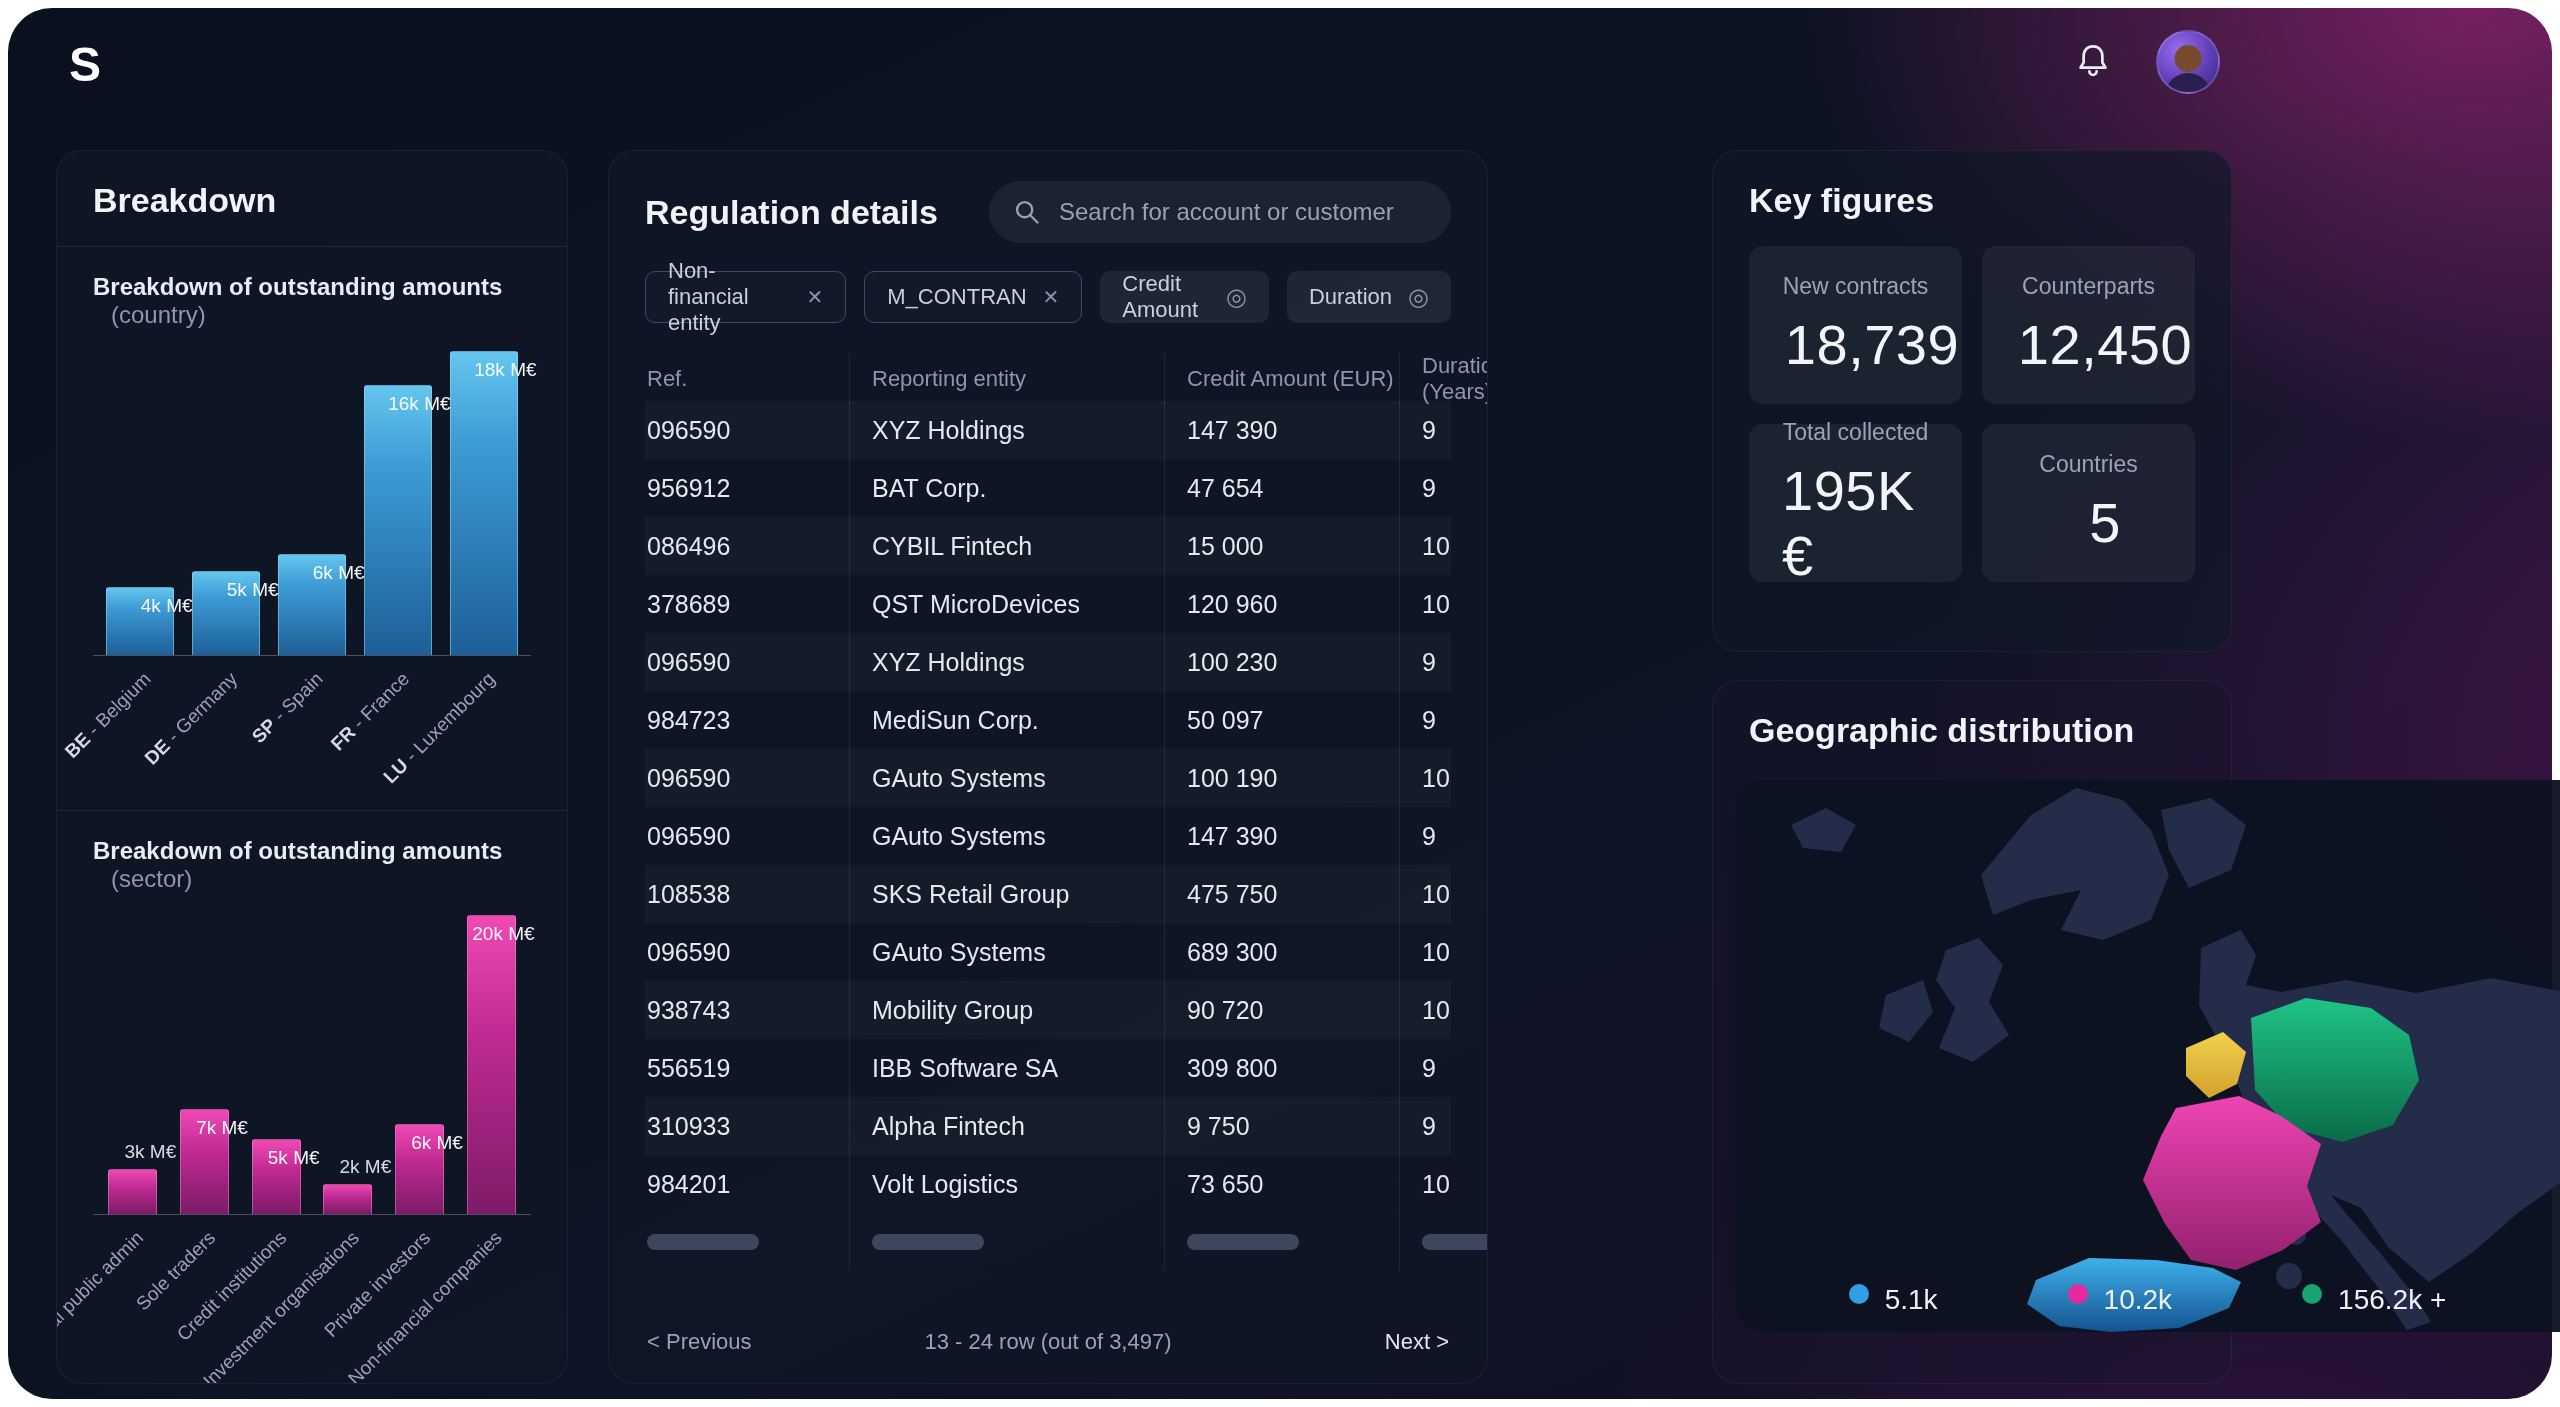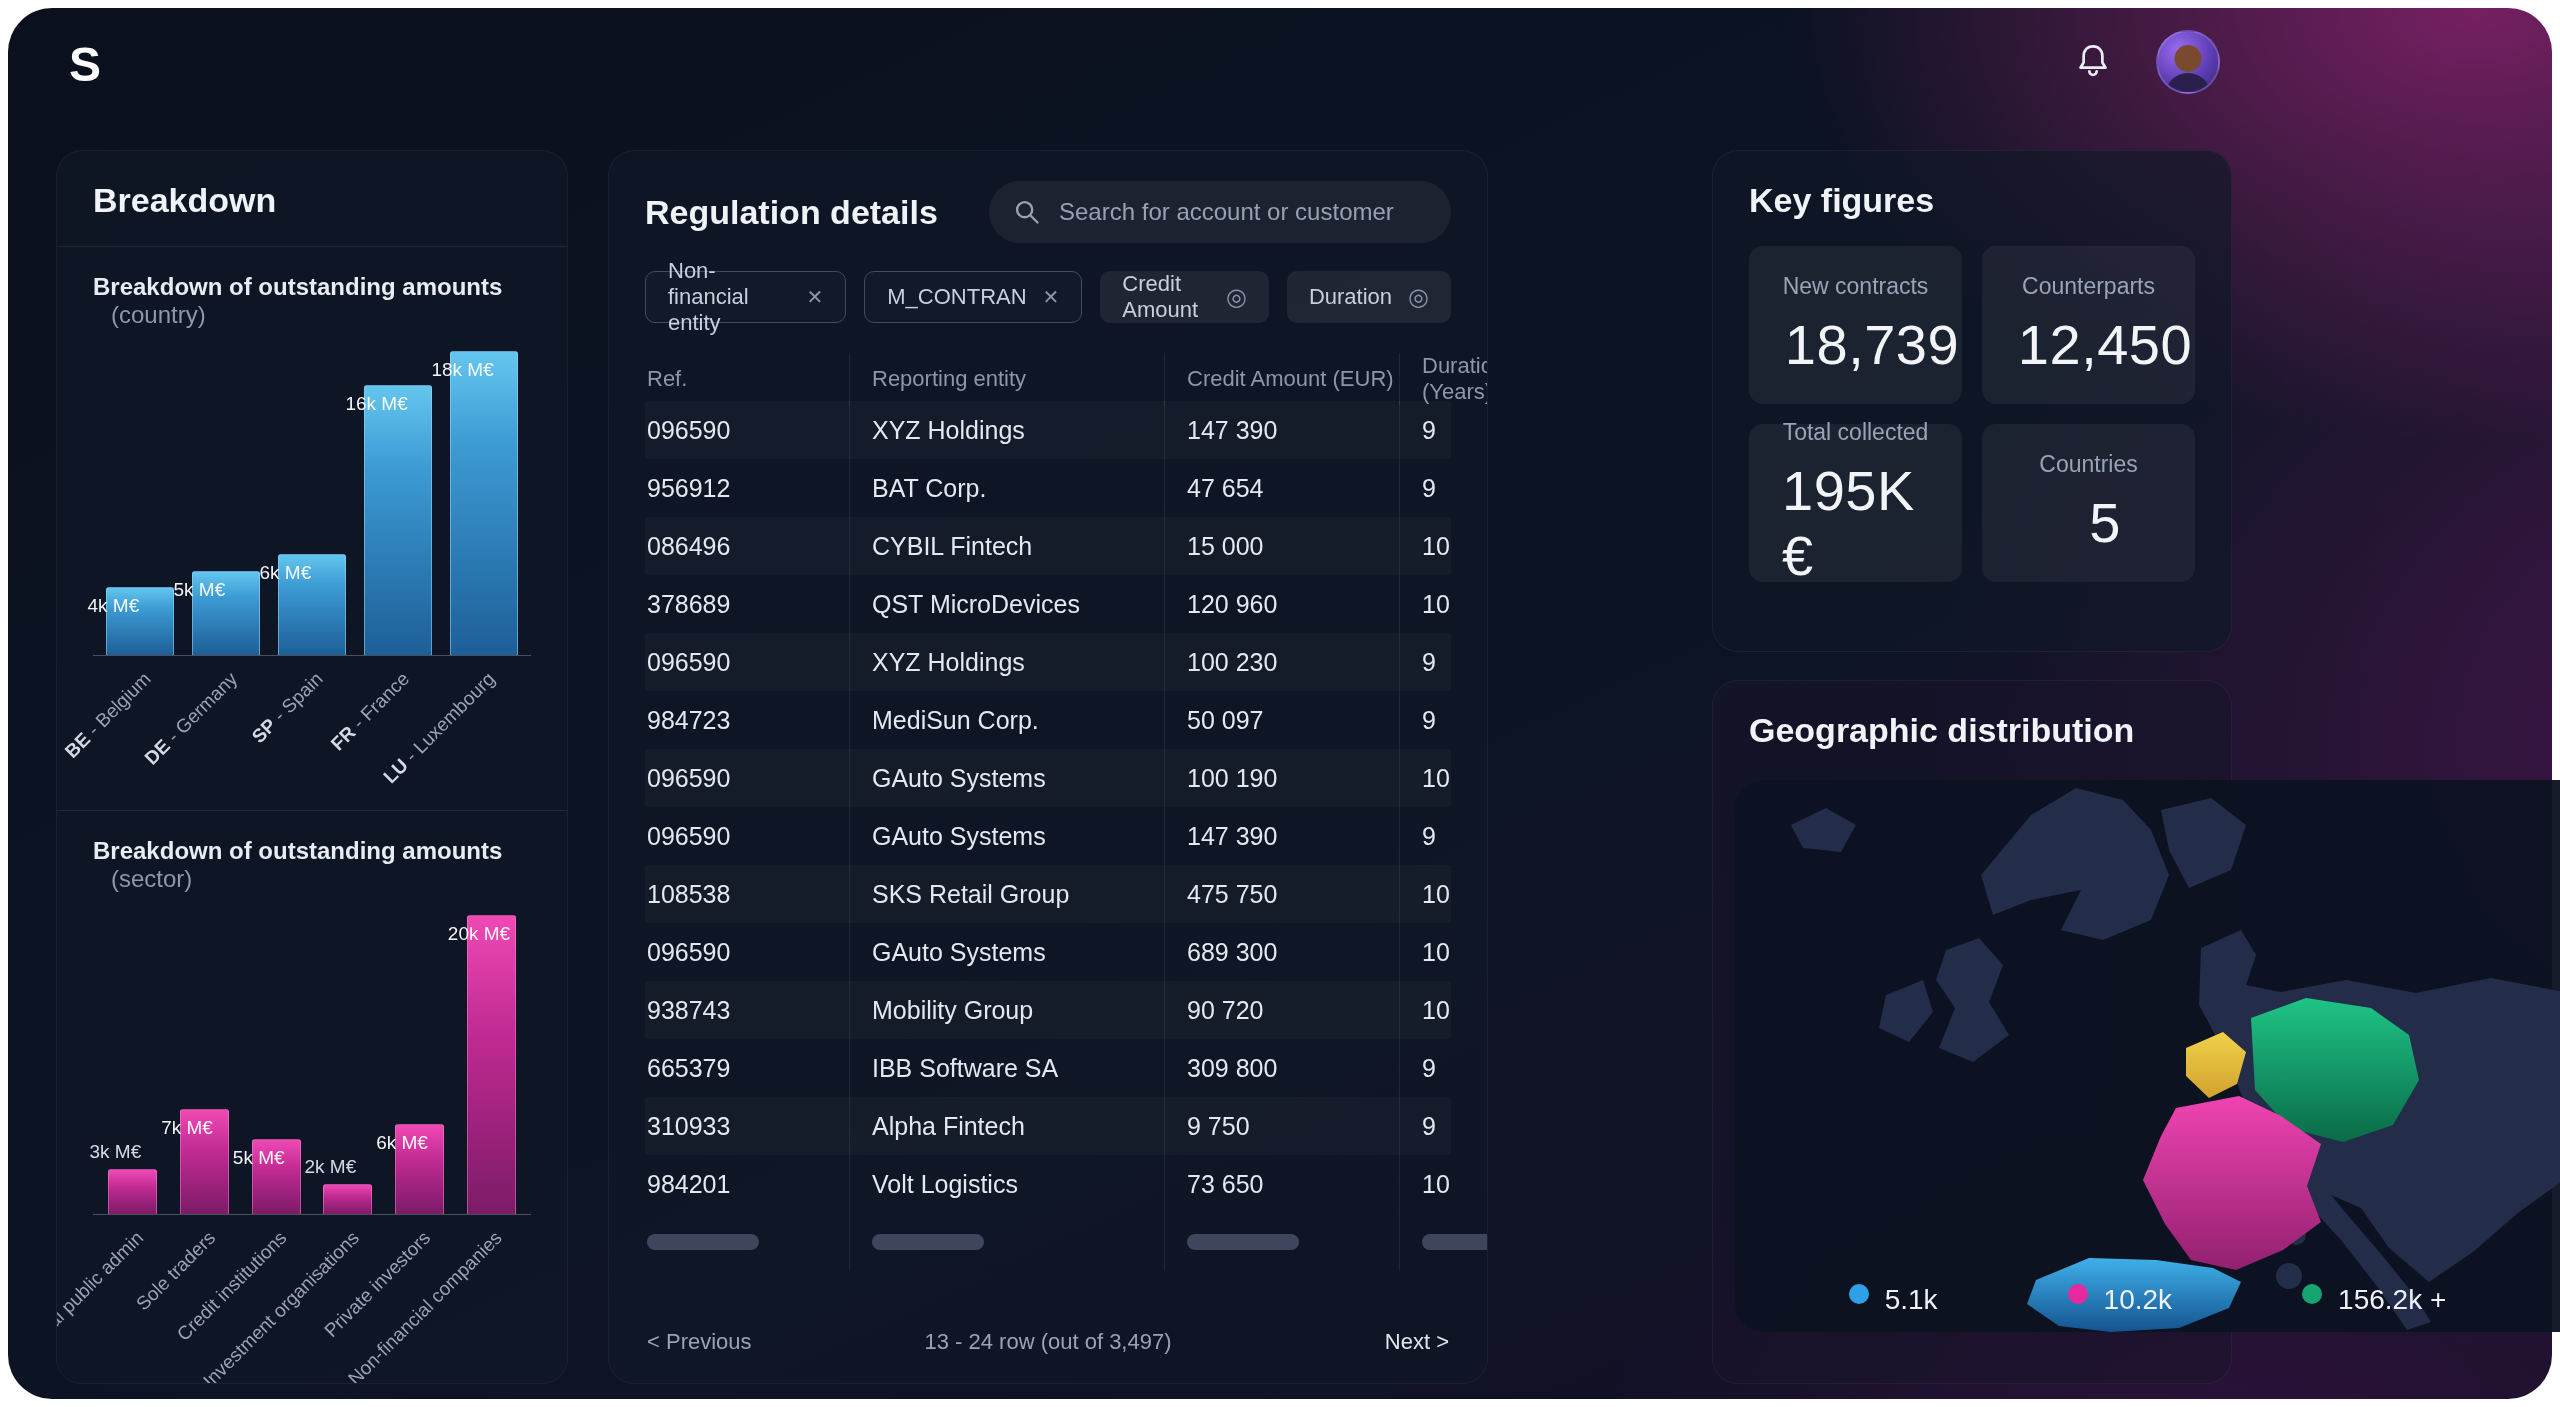--- a/index.html
+++ b/index.html
@@ -36,21 +36,21 @@
   .bars{display:flex;align-items:flex-end;border-bottom:1px solid rgba(255,255,255,.25);padding:0 4px;}
   .chart-0 .bars{height:305px;} .chart-0 .ticks{height:140px;}
   .chart-1 .bars{height:300px;} .chart-1 .ticks{height:196px;}
   .bar-col{flex:1;display:flex;justify-content:center;align-items:flex-end;height:100%;}
   .bar{position:relative;width:78%;border-radius:3px 3px 0 0;}
   .chart-1 .bar{width:68%;}
   .bar.blue{background:linear-gradient(180deg,#64c6ee 0%,#3d9bd4 30%,#1d5f98 100%);
             border:1px solid rgba(150,215,245,.55);border-bottom:none;}
   .bar.magenta{background:linear-gradient(180deg,#ef49b4 0%,#c02a92 40%,#7c1b67 100%);
                border:1px solid rgba(245,140,215,.45);border-bottom:none;}
-  .bar-label{position:absolute;top:7px;left:-20px;right:-20px;text-align:left;font-size:19px;color:#fff;opacity:.95;white-space:nowrap;}
+  .bar-label{position:absolute;top:7px;left:-20px;right:-20px;text-align:right;font-size:19px;color:#fff;opacity:.95;white-space:nowrap;}
   .bar-label.outside{top:auto;bottom:calc(100% + 7px);color:#dfe4ee;}
   .ticks{display:flex;padding:0 4px;}
   .tick-col{flex:1;position:relative;}
   .tick{position:absolute;top:12px;right:50%;transform:rotate(-45deg);transform-origin:top right;
         white-space:nowrap;font-size:19px;color:#99a3b7;}
   .tick b{color:#d3dae6;font-weight:700;}
   
   .card-center{left:600px;top:142px;width:880px;height:1234px;display:flex;flex-direction:column;padding:30px 36px 26px;}
   .rd-head{display:flex;align-items:center;margin-bottom:28px;}
   .search{margin-left:auto;width:462px;height:62px;border-radius:31px;background:rgba(255,255,255,.06);
@@ -321,21 +321,21 @@
             <div class="tcell c2">689 300</div>
             <div class="tcell c3">10</div>
           </div>
           <div class="trow alt">
             <div class="tcell c0">938743</div>
             <div class="tcell c1">Mobility Group</div>
             <div class="tcell c2">90 720</div>
             <div class="tcell c3">10</div>
           </div>
           <div class="trow">
-            <div class="tcell c0">665379</div>
+            <div class="tcell c0">556519</div>
             <div class="tcell c1">IBB Software SA</div>
             <div class="tcell c2">309 800</div>
             <div class="tcell c3">9</div>
           </div>
           <div class="trow alt">
             <div class="tcell c0">310933</div>
             <div class="tcell c1">Alpha Fintech</div>
             <div class="tcell c2">9 750</div>
             <div class="tcell c3">9</div>
           </div>

